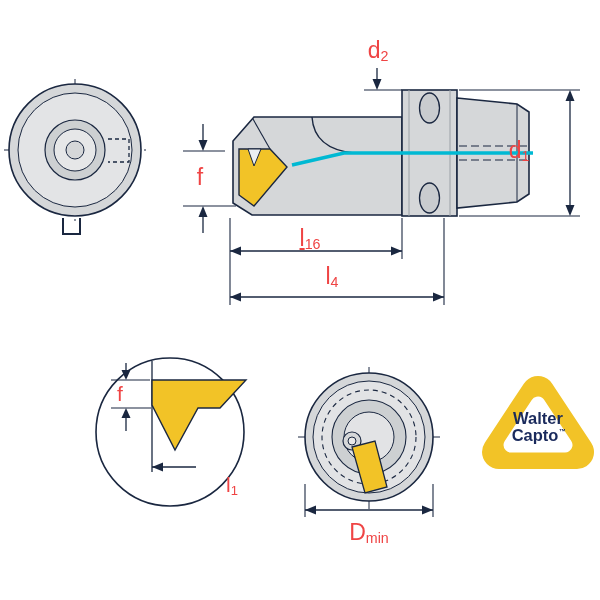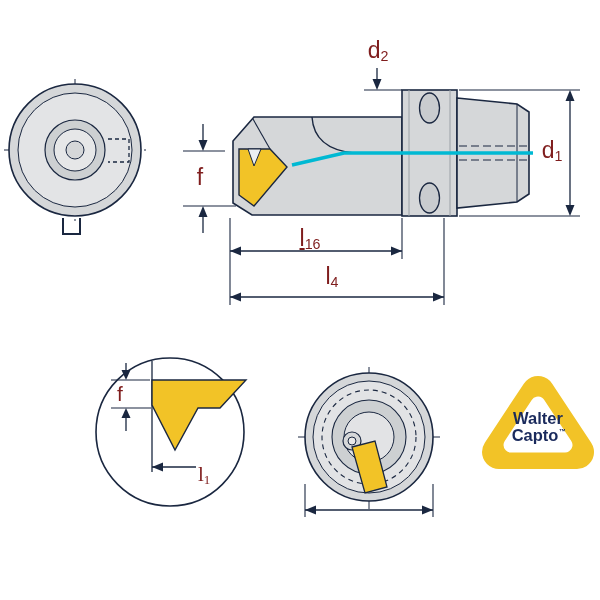--- a/index.html
+++ b/index.html
@@ -2,21 +2,21 @@
 <html><head>
 <meta charset="utf-8">
 <style>
   html,body{margin:0;padding:0;background:#ffffff;}
   .canvas{
     position:relative;width:600px;height:600px;background:#ffffff;
     font-family:"Liberation Sans", sans-serif;overflow:hidden;
   }
   .canvas svg{position:absolute;left:0;top:0;}
   .dim-label{
-    position:absolute;color:#7f1d1d;font-size:23px;font-weight:400;
+    position:absolute;color:#ef4444;font-size:23px;font-weight:400;
     text-align:center;line-height:1.05;white-space:nowrap;pointer-events:none;
   }
   .dim-label.small{font-size:21px;}
   .dim-label sub{
     font-size:0.62em;vertical-align:baseline;position:relative;top:0.22em;
   }
 </style>
 </head>
 <body>
 
@@ -134,26 +134,27 @@
     <path d="M538,404 L565,445 L511,445 Z" fill="#ffffff" stroke="#ffffff" stroke-width="15" stroke-linejoin="round"></path>
     <text x="538" y="424" text-anchor="middle" font-family="Liberation Sans, sans-serif" font-size="16.5" font-weight="bold" fill="#1a2a5c">Walter</text>
     <text x="535" y="441" text-anchor="middle" font-family="Liberation Sans, sans-serif" font-size="16.5" font-weight="bold" fill="#1a2a5c">Capto</text>
     <text x="559" y="434" text-anchor="start" font-family="Liberation Sans, sans-serif" font-size="7" font-weight="bold" fill="#1a2a5c">™</text>
   </g>
 
 </svg>
 
 <div class="dim-label" style="left:358px;top:38px;width:40px;"><span>d</span><sub>2</sub></div>
 
-<div class="dim-label" style="left:532px;top:138px;width:40px;"><span>d</span><sub>1</sub></div>
+<div class="dim-label" style="left:499px;top:138px;width:40px;"><span>d</span><sub>1</sub></div>
 
 <div class="dim-label" style="left:186px;top:165px;width:28px;"><span>f</span></div>
 
 <div class="dim-label" style="left:282px;top:226px;width:56px;text-decoration:underline;"><span>l</span><sub>16</sub></div>
 
 <div class="dim-label" style="left:310px;top:264px;width:44px;"><span>l</span><sub>4</sub></div>
 
 <div class="dim-label small" style="left:108px;top:383px;width:24px;"><span>f</span></div>
 
-<div class="dim-label small" style="left:198px;top:463px;width:40px;text-align:left;font-family:Liberation Serif, serif;"><span>l</span><sub>1</sub></div>
+<div class="dim-label small" style="left:198px;top:474px;width:40px;text-align:right;"><span>l</span><sub>1</sub></div>
 
+<div class="dim-label" style="left:330px;top:520px;width:78px;"><span>D</span><sub>min</sub></div>
 
 </div>
 
 </body></html>

